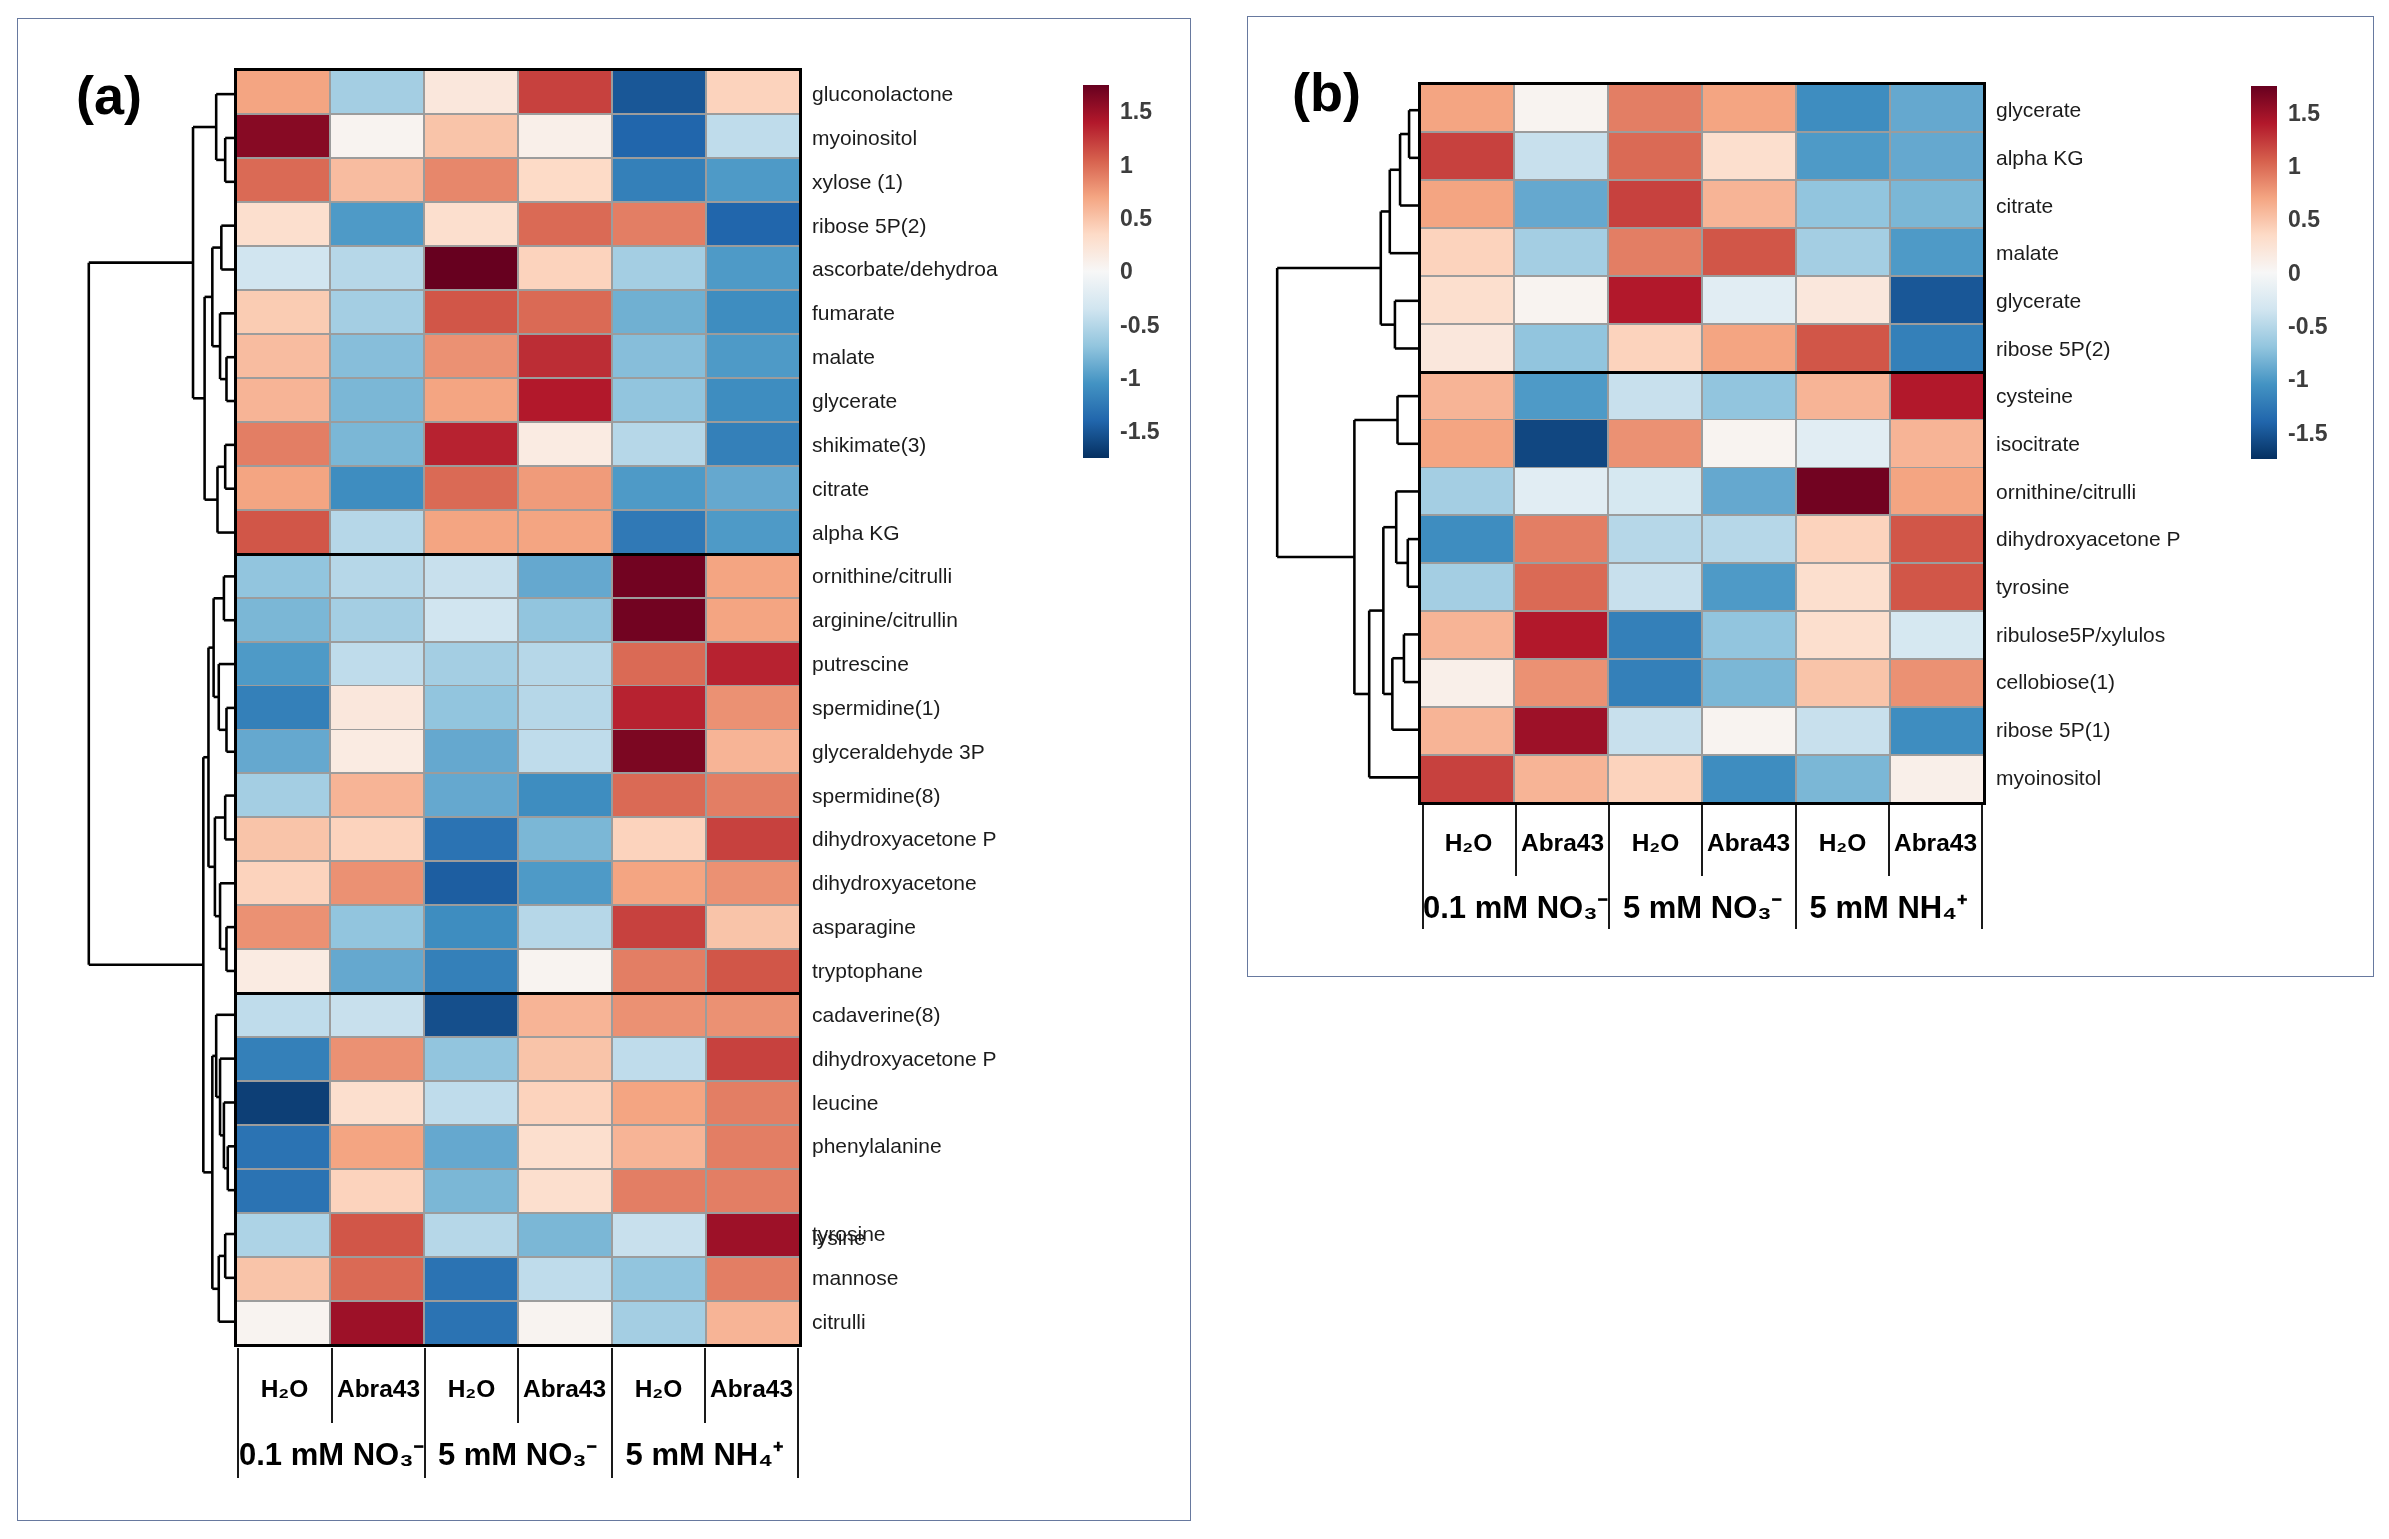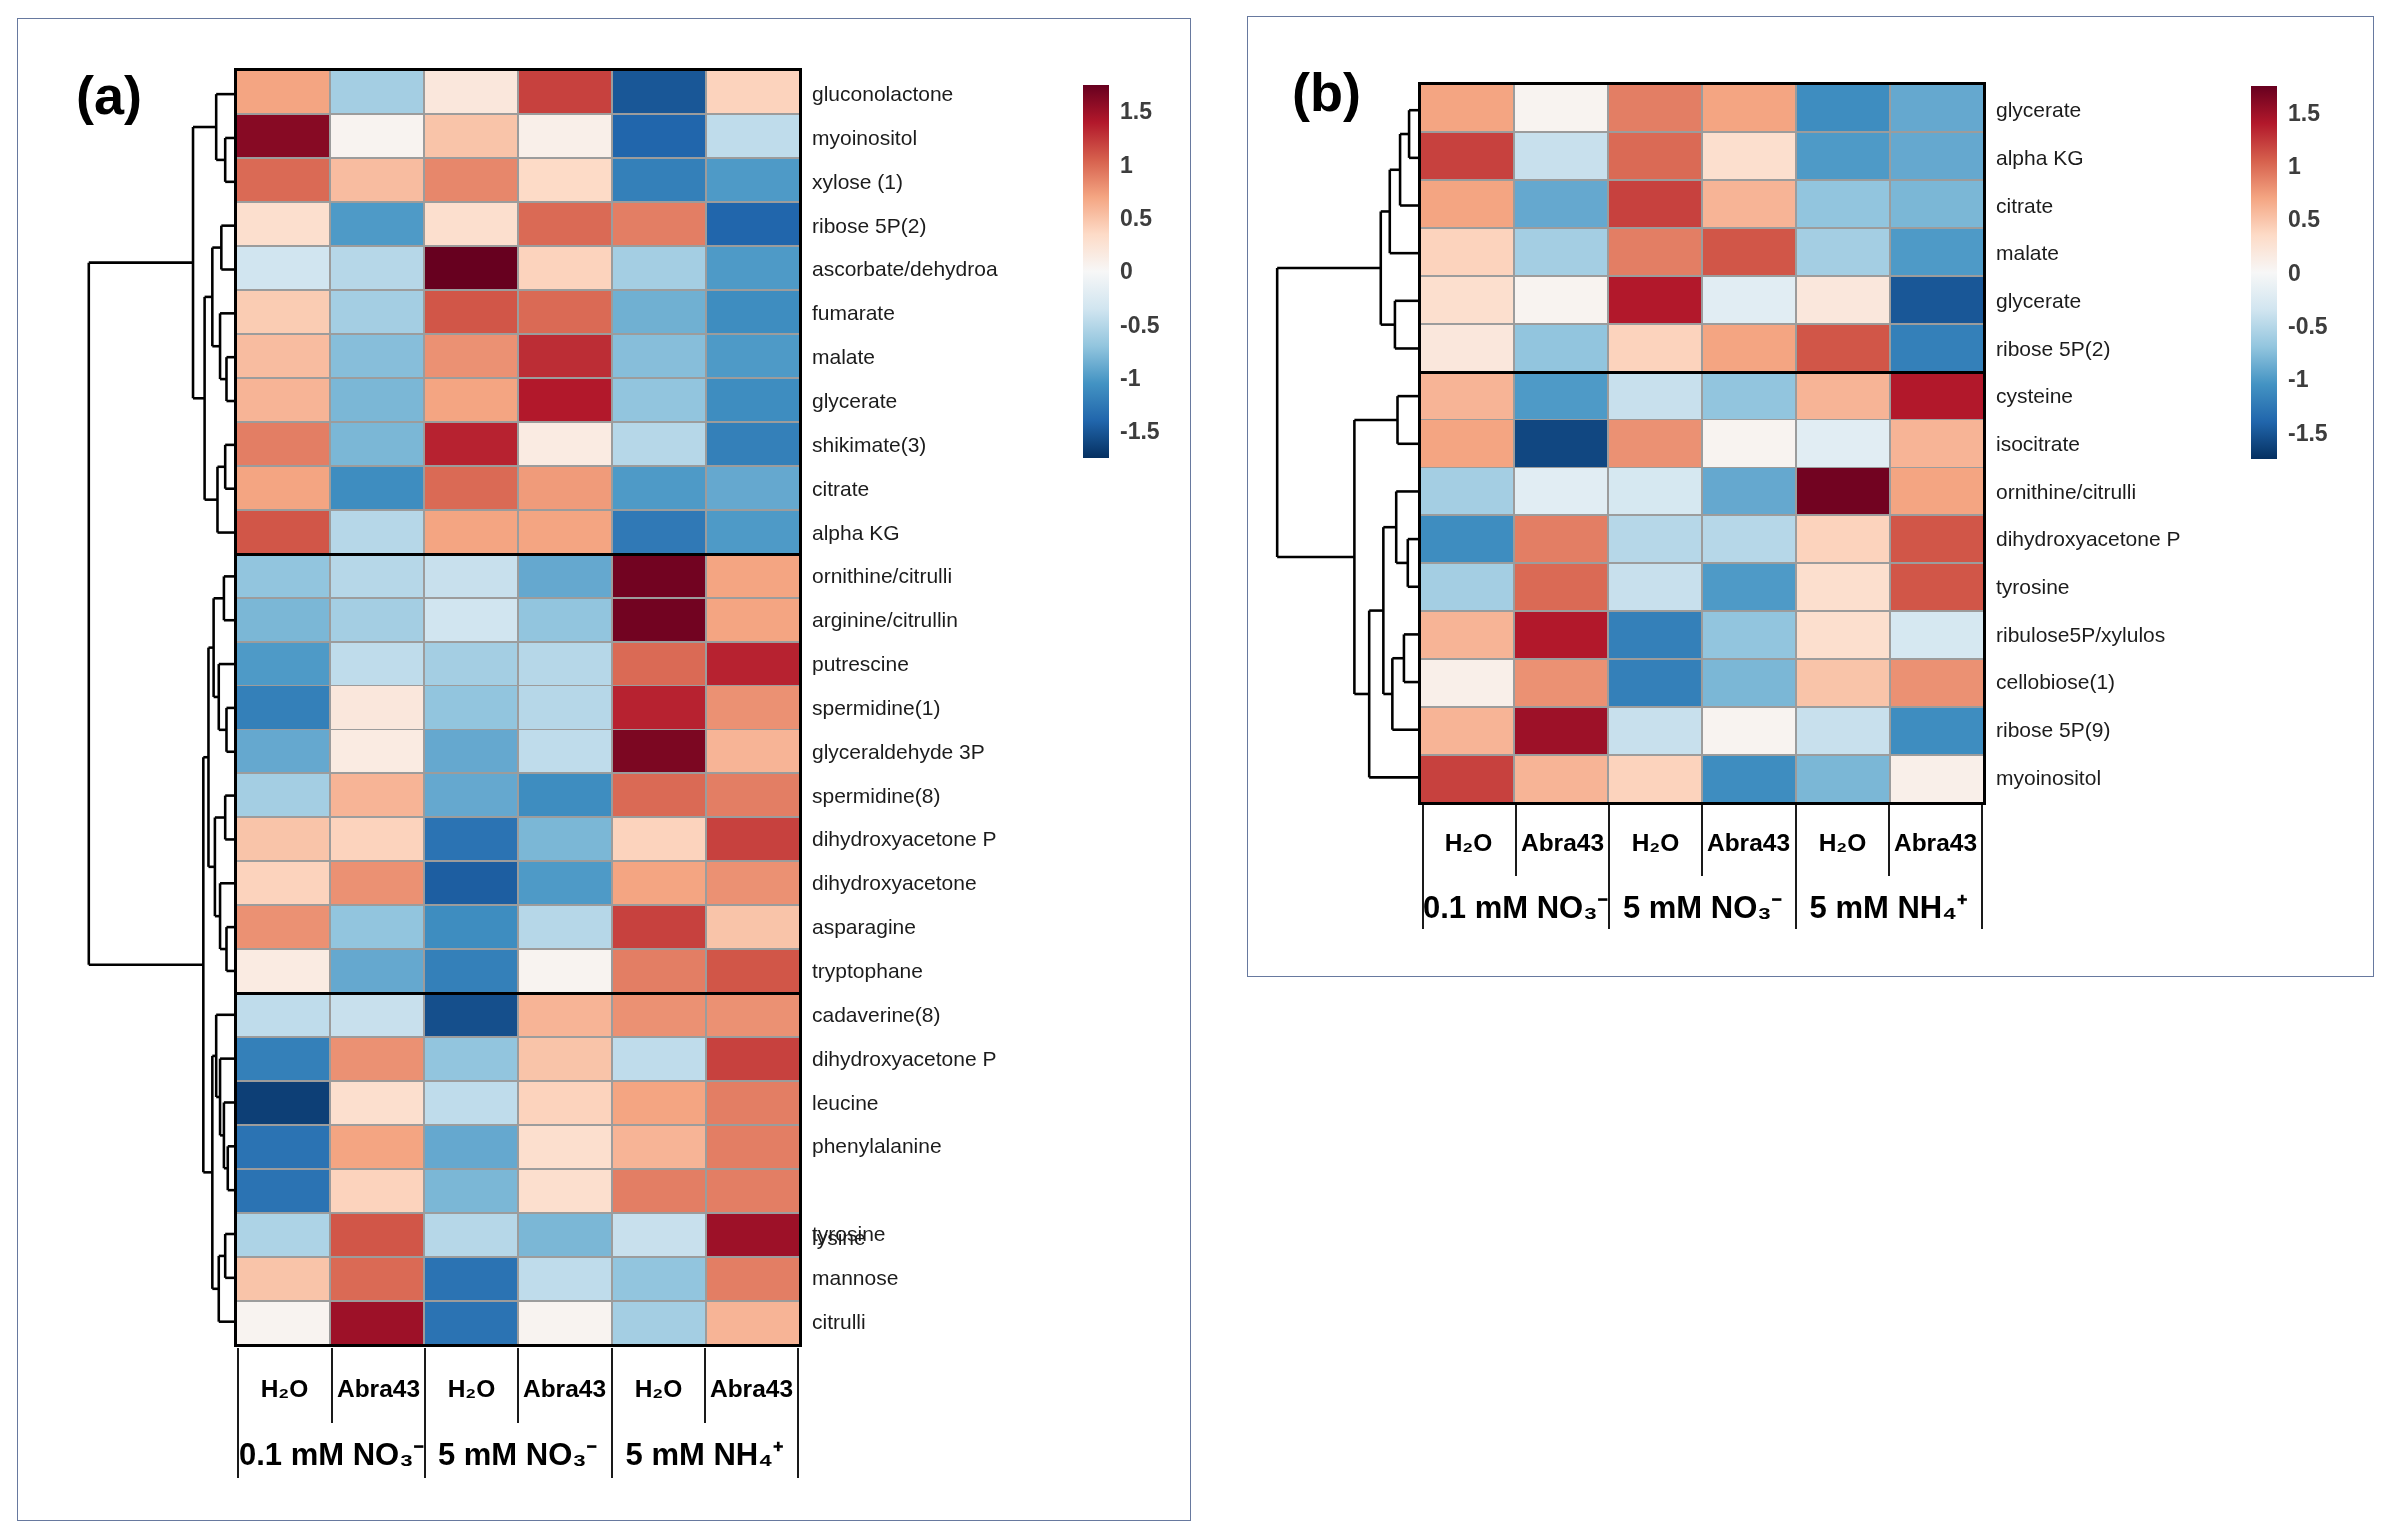--- a/index.html
+++ b/index.html
@@ -503,21 +503,21 @@
     <div class="row-label" style="left: 1996px; top: 229px; height: 48px;">malate</div>
     <div class="row-label" style="left: 1996px; top: 277px; height: 48px;">glycerate</div>
     <div class="row-label" style="left: 1996px; top: 325px; height: 48px;">ribose 5P(2)</div>
     <div class="row-label" style="left: 1996px; top: 372px; height: 48px;">cysteine</div>
     <div class="row-label" style="left: 1996px; top: 420px; height: 48px;">isocitrate</div>
     <div class="row-label" style="left: 1996px; top: 468px; height: 48px;">ornithine/citrulli</div>
     <div class="row-label" style="left: 1996px; top: 515px; height: 48px;">dihydroxyacetone P</div>
     <div class="row-label" style="left: 1996px; top: 563px; height: 48px;">tyrosine</div>
     <div class="row-label" style="left: 1996px; top: 611px; height: 48px;">ribulose5P/xylulos</div>
     <div class="row-label" style="left: 1996px; top: 658px; height: 48px;">cellobiose(1)</div>
-    <div class="row-label" style="left: 1996px; top: 706px; height: 48px;">ribose 5P(9)</div>
+    <div class="row-label" style="left: 1996px; top: 706px; height: 48px;">ribose 5P(1)</div>
     <div class="row-label" style="left: 1996px; top: 754px; height: 48px;">myoinositol</div>
     <div class="col-label" style="left: 1417px; width: 103px; top: 826px; height: 33px; line-height: 33px;">H₂O</div>
     <div class="col-label" style="left: 1511px; width: 103px; top: 826px; height: 33px; line-height: 33px;">Abra43</div>
     <div class="col-label" style="left: 1604px; width: 103px; top: 826px; height: 33px; line-height: 33px;">H₂O</div>
     <div class="col-label" style="left: 1697px; width: 103px; top: 826px; height: 33px; line-height: 33px;">Abra43</div>
     <div class="col-label" style="left: 1791px; width: 103px; top: 826px; height: 33px; line-height: 33px;">H₂O</div>
     <div class="col-label" style="left: 1884px; width: 103px; top: 826px; height: 33px; line-height: 33px;">Abra43</div>
     <div class="group-label" style="left: 1374px; width: 283px; top: 887px; height: 41px; line-height: 41px;">0.1 mM NO₃⁻</div>
     <div class="group-label" style="left: 1561px; width: 283px; top: 887px; height: 41px; line-height: 41px;">5 mM NO₃⁻</div>
     <div class="group-label" style="left: 1747px; width: 283px; top: 887px; height: 41px; line-height: 41px;">5 mM NH₄⁺</div>

